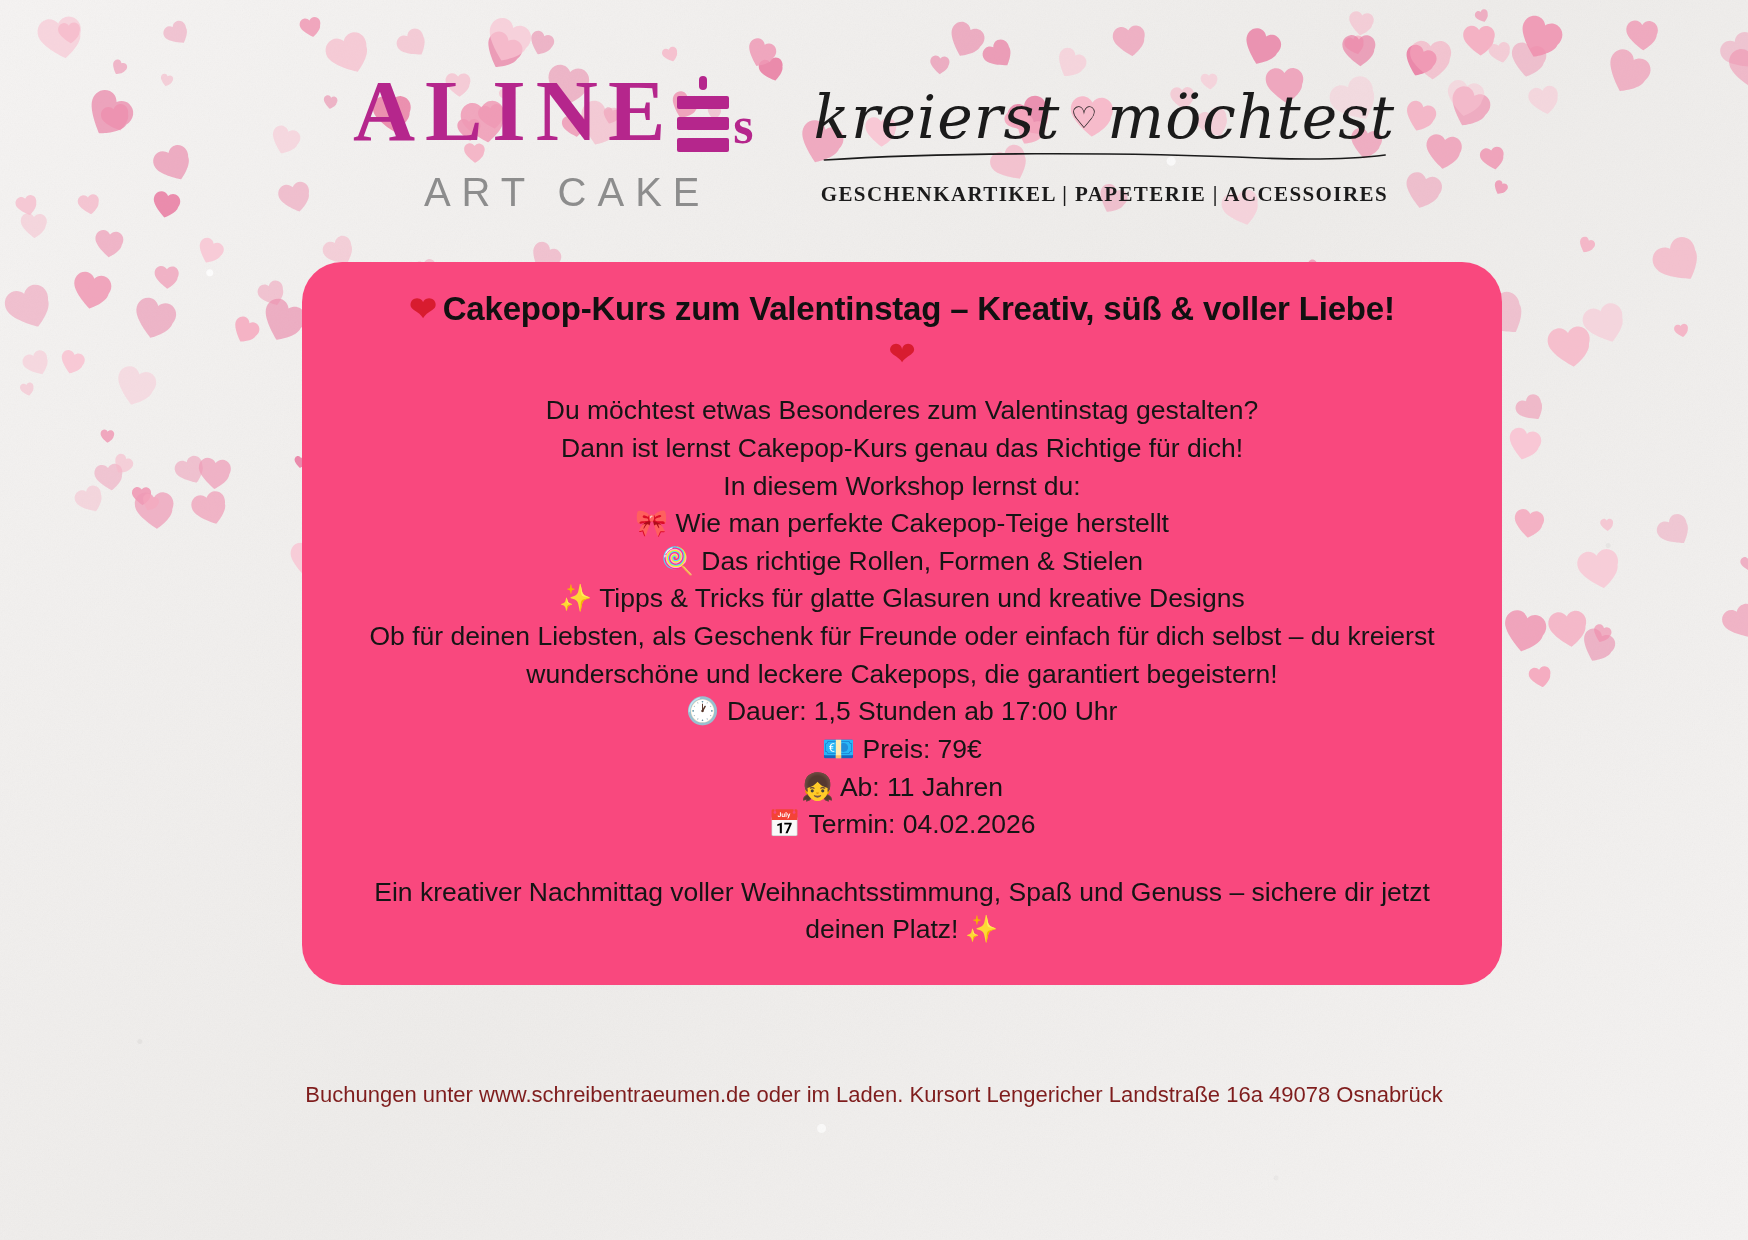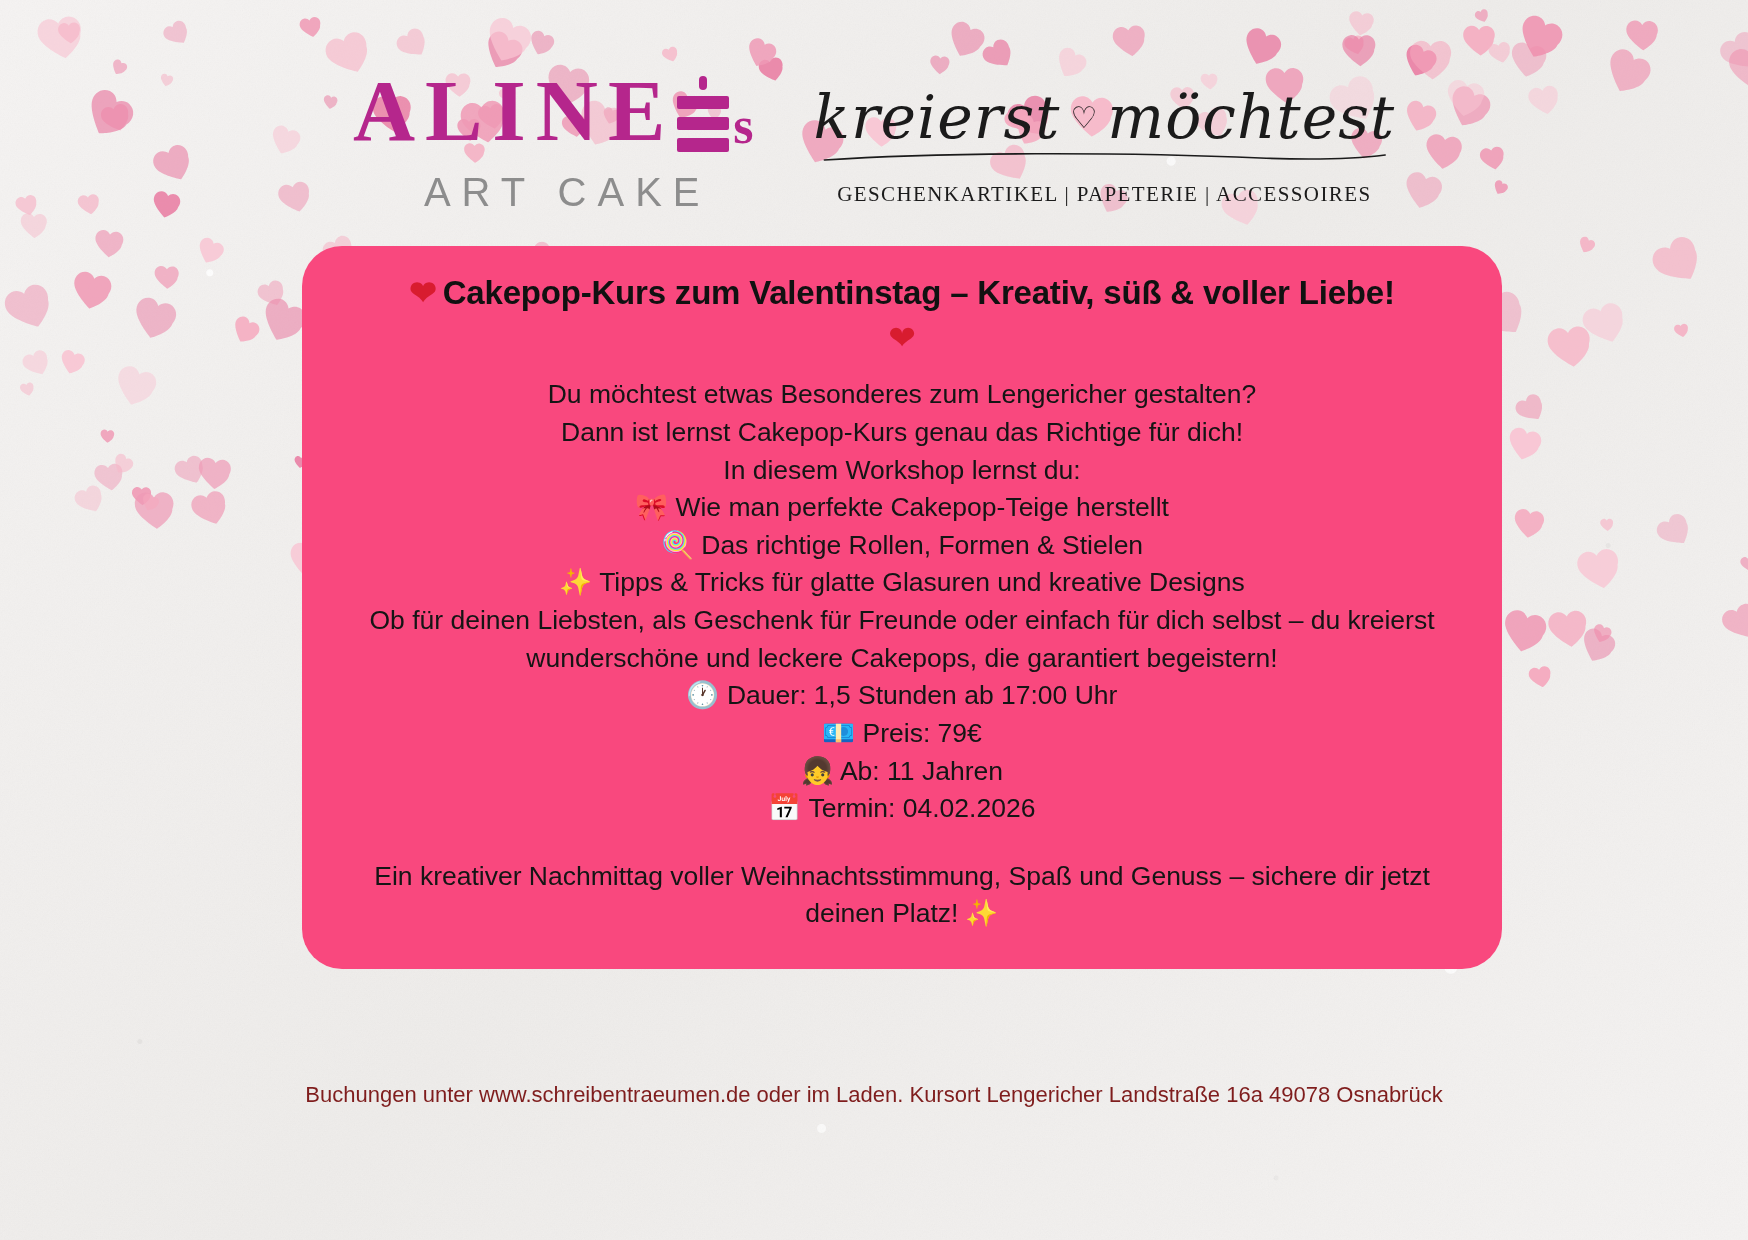--- a/index.html
+++ b/index.html
@@ -151,27 +151,27 @@
     font-weight: 400;
   }
   .script-heart { color: #1b1b1b; font-size: 30px; }
   .script-swash { width: 100%; height: 16px; margin-top: -8px; }
   .brand-right-sub {
     font-family: "Liberation Serif", serif;
     font-size: 21px;
     letter-spacing: 1.4px;
     color: #1b1b1b;
     margin-top: 12px;
-    font-weight: 400;
+    font-weight: 700;
   }
 
   
   .card {
     position: absolute;
-    top: 246px;
+    top: 262px;
     left: 302px;
     width: 1200px;
     box-sizing: border-box;
     background: #f9487e;
     border-radius: 40px;
     padding: 26px 34px 36px 34px;
     color: #1c1c1c;
     text-align: center;
   }
   .card-title {
@@ -1052,21 +1052,21 @@
 
   <div class="card">
 
     <div class="card-title">
       <span class="t-heart">❤</span><span>Cakepop-Kurs zum Valentinstag – Kreativ, süß &amp; voller Liebe!</span>
     </div>
 
     <div class="card-heart-divider">❤</div>
 
     <div class="card-body">
-      <div class="line">Du möchtest etwas Besonderes zum Lengericher gestalten?</div>
+      <div class="line">Du möchtest etwas Besonderes zum Valentinstag gestalten?</div>
       <div class="line">Dann ist lernst Cakepop-Kurs genau das Richtige für dich!</div>
       <div class="line">In diesem Workshop lernst du:</div>
       <div class="line">🎀 Wie man perfekte Cakepop-Teige herstellt</div>
       <div class="line">🍭 Das richtige Rollen, Formen &amp; Stielen</div>
       <div class="line">✨ Tipps &amp; Tricks für glatte Glasuren und kreative Designs</div>
       <div class="line wrapline">Ob für deinen Liebsten, als Geschenk für Freunde oder einfach für dich selbst – du kreierst wunderschöne und leckere Cakepops, die garantiert begeistern!</div>
       <div class="line">🕐 Dauer: 1,5 Stunden ab 17:00 Uhr</div>
       <div class="line">💶 Preis: 79€</div>
       <div class="line">👧 Ab: 11 Jahren</div>
       <div class="line">📅 Termin: 04.02.2026</div>

